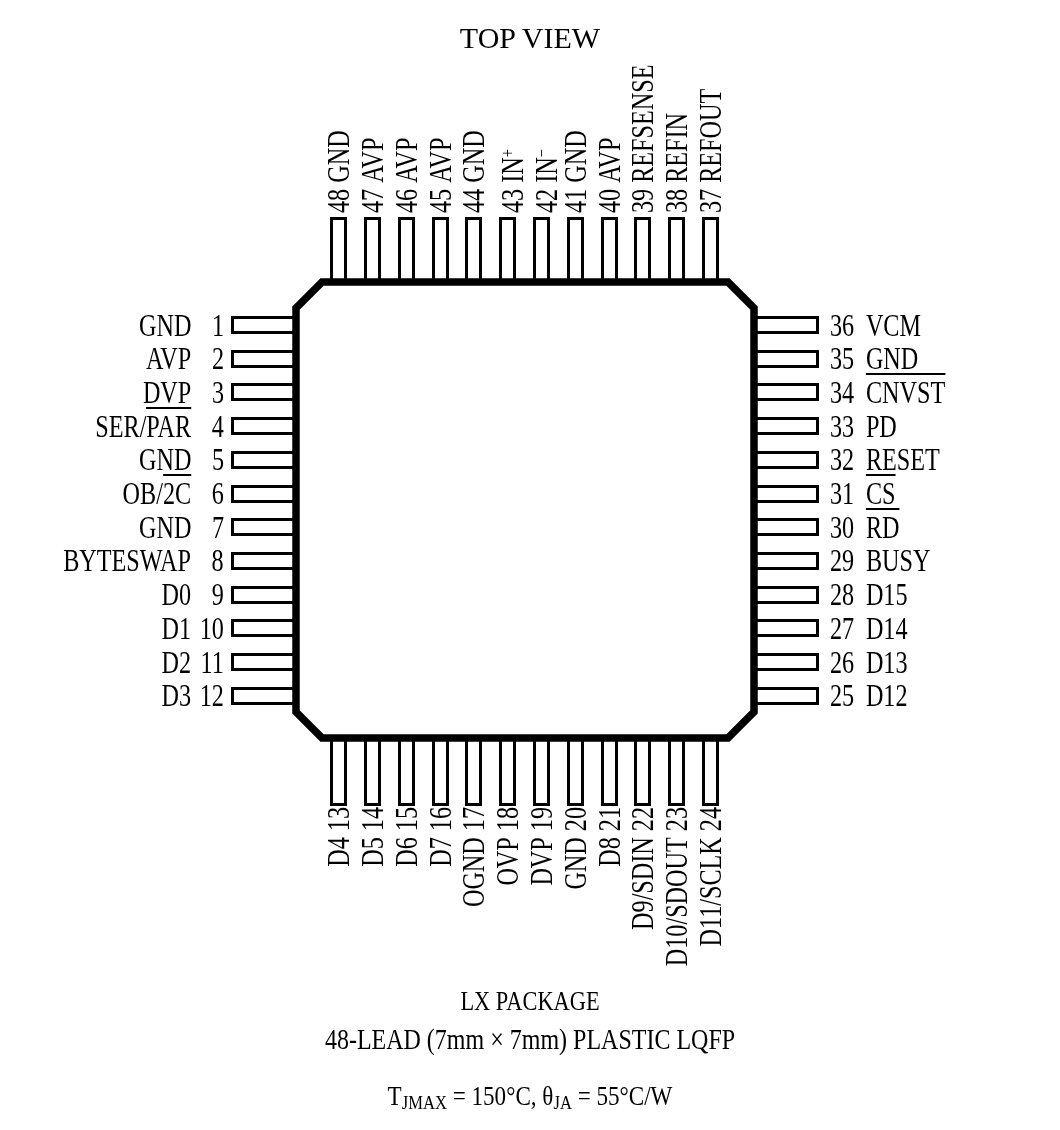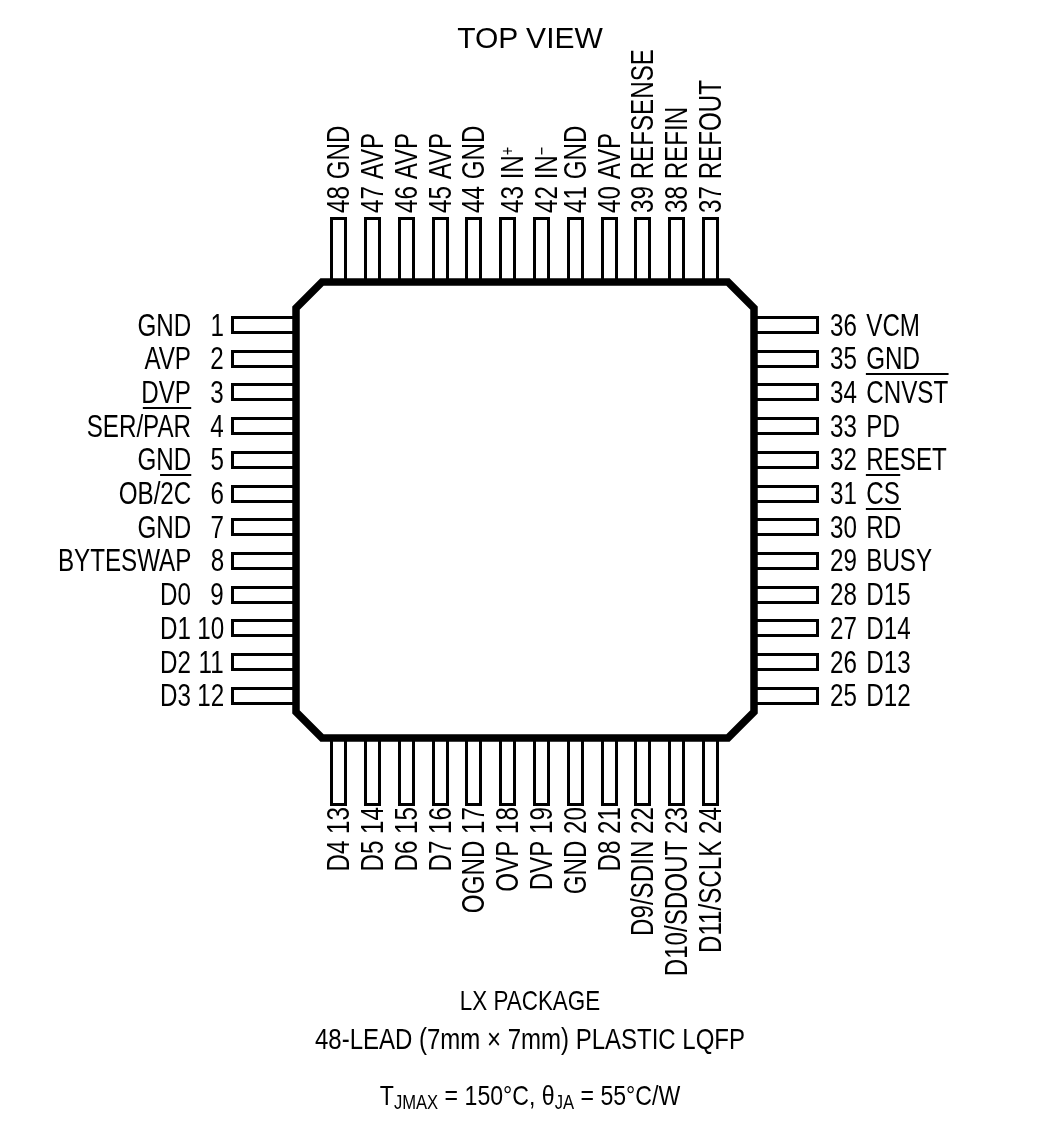--- a/index.html
+++ b/index.html
@@ -1,17 +1,17 @@
 <!DOCTYPE html>
 <html><head>
 <meta charset="utf-8">
 <style>
   html,body{margin:0;padding:0;background:#fff;}
   .stage{position:relative;width:1060px;height:1130px;background:#fff;color:#000;
-         font-family:Liberation Sans, sans-serif;overflow:hidden;}
+         font-family:Liberation Serif, serif;overflow:hidden;}
   .body-svg{position:absolute;left:0;top:0;z-index:2;pointer-events:none;}
   .pin{position:absolute;background:#fff;border:3px solid #000;box-sizing:border-box;z-index:1;}
   .t{position:absolute;left:0;right:0;text-align:center;white-space:nowrap;z-index:3;}
   .topview{top:23px;font-size:30px;line-height:30px;}
   .pkg1{top:987px;font-size:28px;line-height:28px;transform:scaleX(.8);}
   .pkg2{top:1024px;font-size:30px;line-height:30px;transform:scaleX(.8);}
   .thermal{top:1081px;font-size:27.5px;line-height:30px;transform:scaleX(.84);}
   .thermal sub{font-size:.72em;vertical-align:-0.2em;}
   .lab{position:absolute;font-size:31px;line-height:31px;white-space:nowrap;z-index:3;}
   .hl{display:flex;align-items:baseline;}

